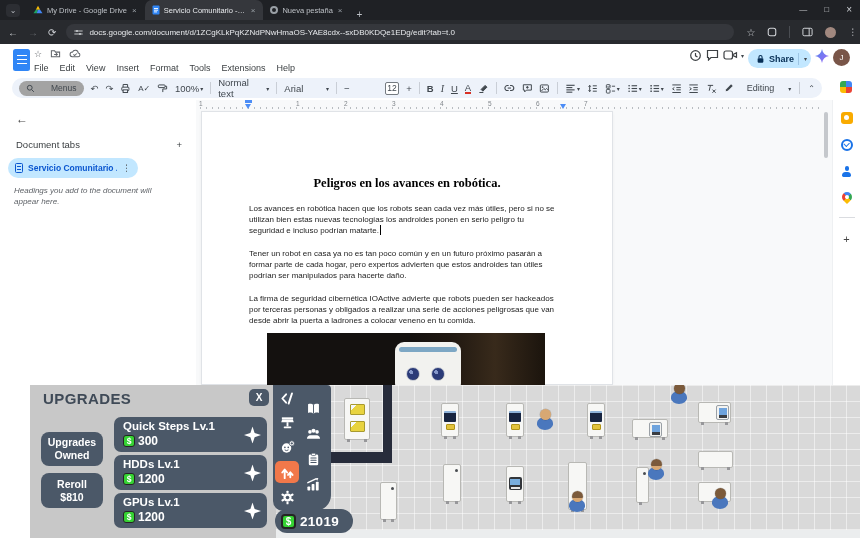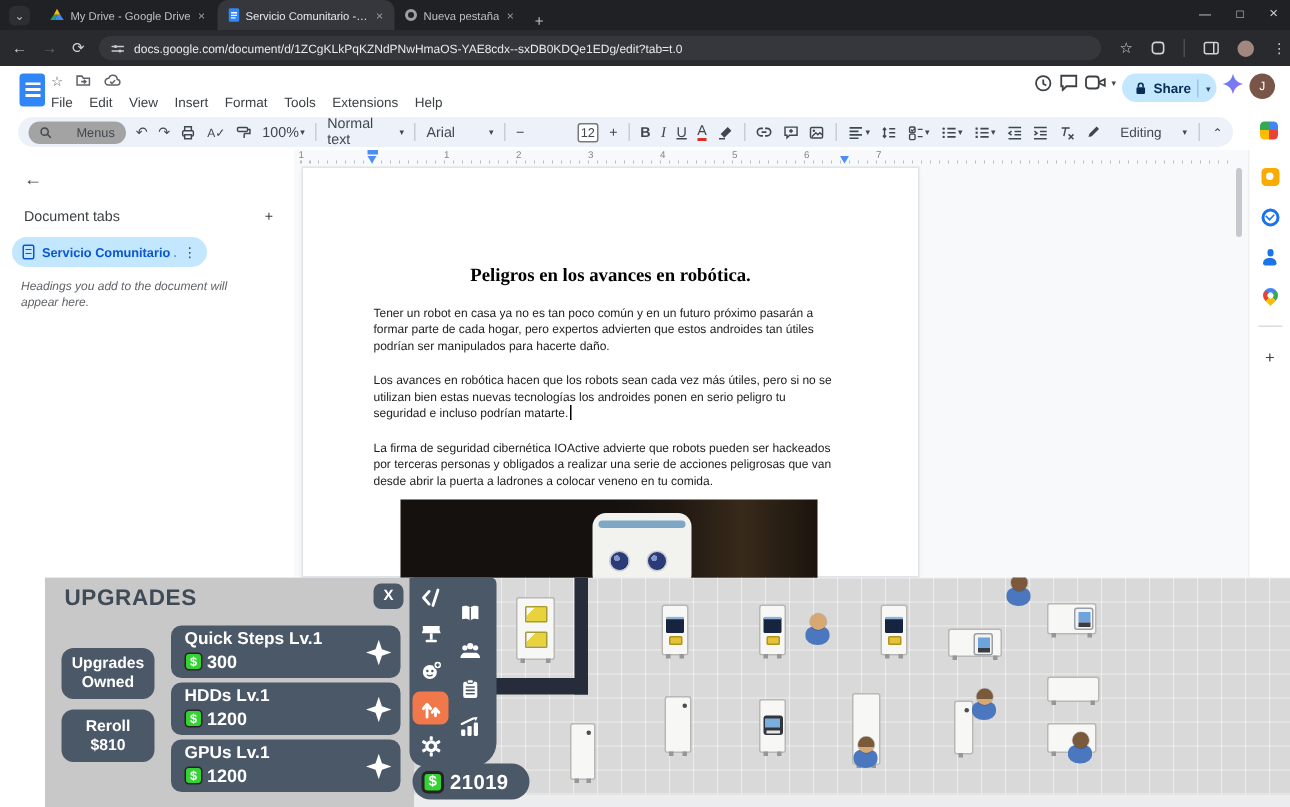--- a/index.html
+++ b/index.html
@@ -499,26 +499,26 @@
           <span class="rlabel" style="left:292px">5</span>
           <span class="rlabel" style="left:340px">6</span>
           <span class="rlabel" style="left:388px">7</span>
           <span class="rbar" style="left:49px"></span>
           <span class="rmark" style="left:49px"></span>
           <span class="rmark" style="left:364px"></span>
         </div>
 
         <div class="page">
           <div class="doc-heading">Peligros en los avances en robótica.</div>
+          <div class="para"><span>Los avances en robótica hacen que los robots sean cada vez más útiles, pero si no se
+utilizan bien estas nuevas tecnologías los androides ponen en serio peligro tu
+seguridad e incluso podrían matarte.</span><span class="cursor"></span></div>
           <div class="para"><span>Tener un robot en casa ya no es tan poco común y en un futuro próximo pasarán a
 formar parte de cada hogar, pero expertos advierten que estos androides tan útiles
 podrían ser manipulados para hacerte daño.</span></div>
-          <div class="para"><span>Los avances en robótica hacen que los robots sean cada vez más útiles, pero si no se
-utilizan bien estas nuevas tecnologías los androides ponen en serio peligro tu
-seguridad e incluso podrían matarte.</span><span class="cursor"></span></div>
           <div class="para"><span>La firma de seguridad cibernética IOActive advierte que robots pueden ser hackeados
 por terceras personas y obligados a realizar una serie de acciones peligrosas que van
 desde abrir la puerta a ladrones a colocar veneno en tu comida.</span></div>
           <div class="docimg">
             <div class="robot">
               <div class="robot-band"></div>
               <div class="eye" style="left:11px"></div>
               <div class="eye" style="left:36px"></div>
             </div>
           </div>

